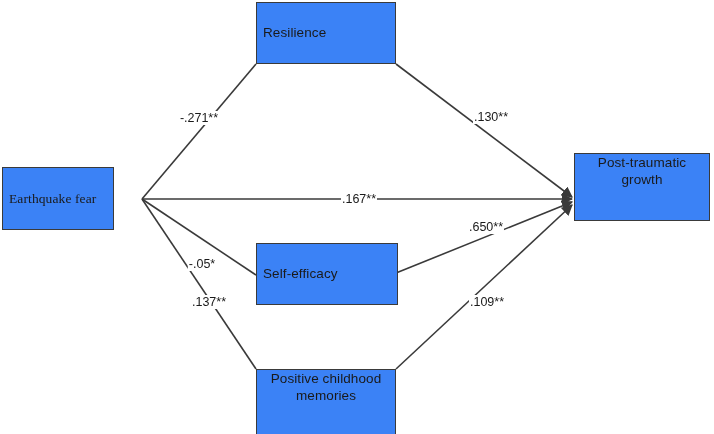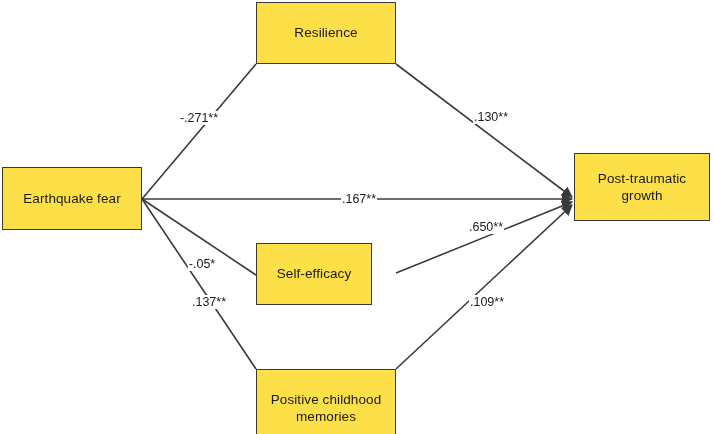--- a/index.html
+++ b/index.html
@@ -20,24 +20,24 @@
     position: absolute;
     top: 0;
     left: 0;
     width: 714px;
     height: 434px;
   }
   .node-box {
     position: absolute;
     box-sizing: border-box;
     border: 1.6px solid #3a3a3a;
-    background: #fde047;
+    background: #3b82f6;
     display: flex;
     align-items: center;
-    justify-content: center;
+    justify-content: flex-start;
     text-align: center;
     color: #1a1a1a;
     font-size: 13.5px;
     line-height: 1.28;
     letter-spacing: 0.1px;
     z-index: 3;
   }
   .node-label {
     display: block;
     padding: 0 6px;
@@ -75,29 +75,29 @@
 
     <line x1="142" y1="199" x2="256" y2="275" stroke="#3a3a3a" stroke-width="1.6"></line>
 
     <line x1="396" y1="273" x2="572" y2="202" stroke="#3a3a3a" stroke-width="1.6" marker-end="url(#arrow)"></line>
 
     <line x1="142" y1="199" x2="256" y2="369" stroke="#3a3a3a" stroke-width="1.6"></line>
 
     <line x1="396" y1="369" x2="572" y2="205" stroke="#3a3a3a" stroke-width="1.6" marker-end="url(#arrow)"></line>
   </svg>
 
-  <div class="node-box" style="left:2px; top:167px; width:140px; height:63px;">
+  <div class="node-box" style="left:2px; top:167px; width:112px; height:63px;font-family:Liberation Serif, serif;">
     <span class="node-label">Earthquake fear</span>
   </div>
 
   <div class="node-box" style="left:256px; top:2px; width:140px; height:62px;">
     <span class="node-label">Resilience</span>
   </div>
 
-  <div class="node-box" style="left:256px; top:243px; width:116px; height:62px;">
+  <div class="node-box" style="left:256px; top:243px; width:142px; height:62px;">
     <span class="node-label">Self-efficacy</span>
   </div>
 
   <div class="node-box" style="left:256px; top:369px; width:140px; height:78px; flex-direction:column;">
     <span class="node-label">Positive childhood</span>
     <span class="node-label">memories</span>
   </div>
 
   <div class="node-box" style="left:574px; top:153px; width:136px; height:68px; flex-direction:column;">
     <span class="node-label">Post-traumatic</span>

